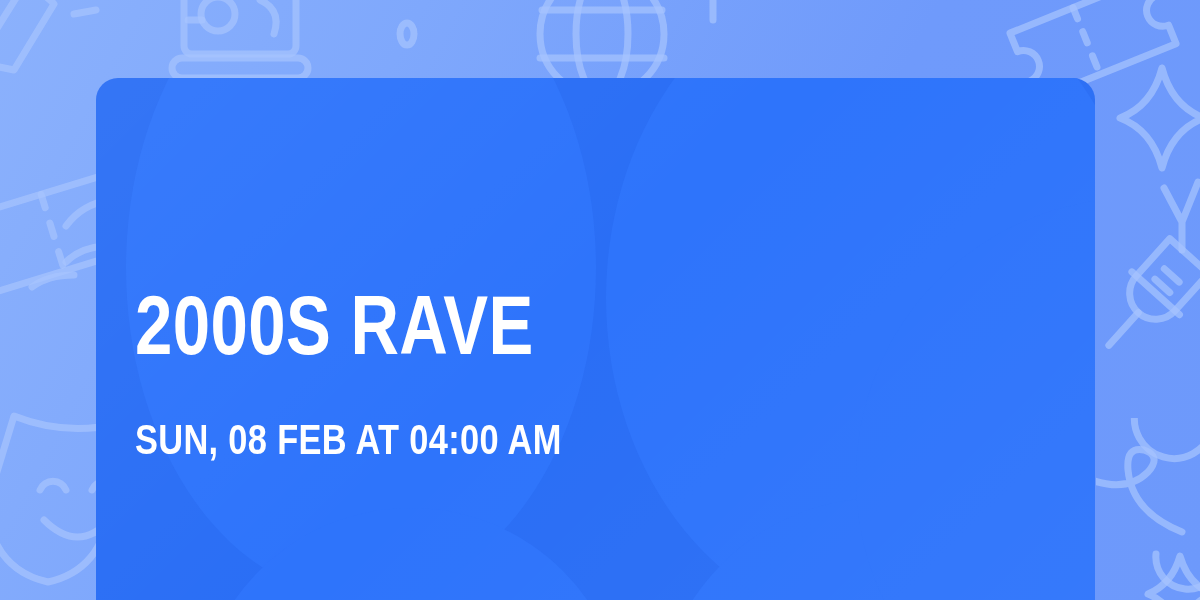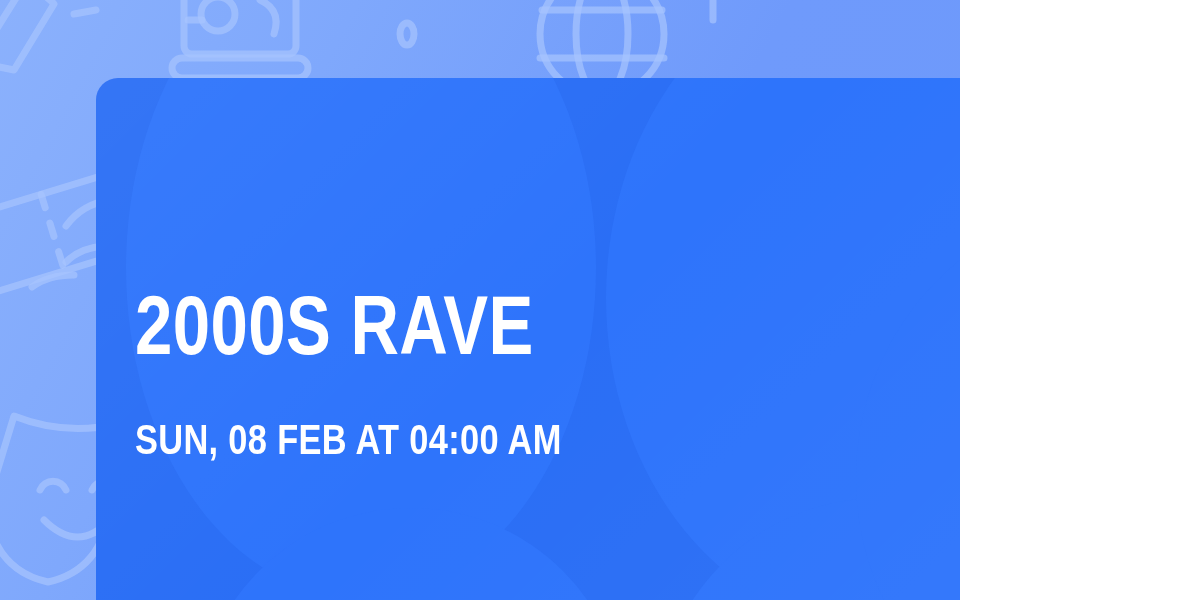--- a/index.html
+++ b/index.html
@@ -9,21 +9,21 @@
   }
   body {
     width: 1200px;
     height: 600px;
     overflow: hidden;
     font-family: "Liberation Sans", sans-serif;
   }
 
   #banner {
     position: relative;
-    width: 960px;
+    width: 1200px;
     height: 600px;
     overflow: hidden;
     background: linear-gradient(118deg, #8bb1fc 0%, #7fa8fc 28%, #6f9afb 62%, #6d99fb 100%);
   }
 
   
   .bg-icons {
     position: absolute;
     inset: 0;
     pointer-events: none;

